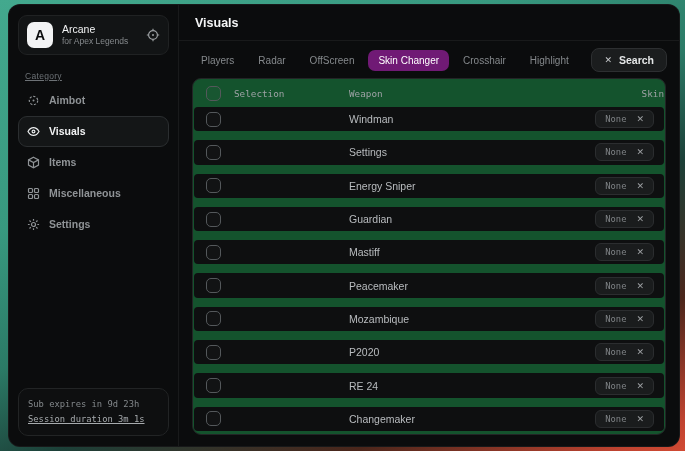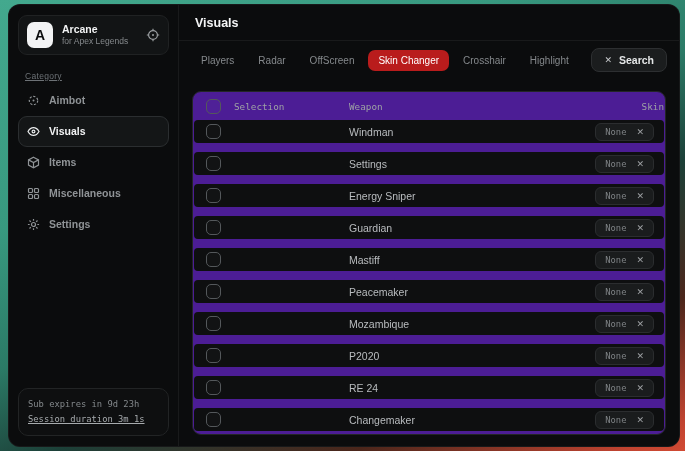--- a/index.html
+++ b/index.html
@@ -23,21 +23,21 @@
     display:flex; align-items:center; gap:9px;
     background:#121415; border:1px solid #202223; border-radius:9px;
     padding:6px 8px; height:40px;
   }
   .logo {
     width:26px; height:26px; border-radius:7px; background:#f2f3f4; color:#0b0c0d;
     display:flex; align-items:center; justify-content:center;
     font-weight:bold; font-size:14px; flex:0 0 26px;
   }
   .brand-text { flex:1; line-height:1.25; }
-  .brand-title { color:#f2f3f4; font-size:10.5px; font-weight:bold; }
+  .brand-title { color:#f2f3f4; font-size:10.5px; font-weight:normal; }
   .brand-sub { color:#85898c; font-size:8.5px; }
   .brand-icon { color:#9a9ea1; display:flex; }
   .cat-label { color:#6d7276; font-size:8.5px; margin:16px 0 4px 7px; letter-spacing:0.3px;text-decoration:underline; }
   .nav { display:flex; flex-direction:column; }
   .nav-item {
     display:flex; align-items:flex-start; gap:9px; color:#8f9396;
     font-size:10.5px; padding:8px 8px; border:1px solid transparent; border-radius:9px;
     cursor:default;
     font-weight:bold;
   }
@@ -57,32 +57,32 @@
     padding:11px 16px 10px 16px; border-bottom:1px solid rgba(255,255,255,0.06);
   }
   .main-title { color:#f4f5f6; font-size:12.5px; font-weight:bold; }
   .tabs-row {
     display:flex; align-items:center; gap:4px; padding:7px 12px 6px 12px;
   }
   .tab {
     color:#85898c; font-size:10px; padding:5px 10px; border-radius:7px; cursor:default;
     white-space:nowrap;
   }
-  .tab.active { background:#b91c1c; color:#ffffff; }
+  .tab.active { background:#701a75; color:#ffffff; }
   .spacer { flex:1; }
   .search-btn {
     display:flex; align-items:center; gap:7px;
     background:#1b1d1e; border:1px solid #2d2f31; border-radius:8px;
     color:#e4e6e7; font-size:10.5px; font-weight:bold; padding:5px 12px; cursor:default;
   }
   .search-btn .sx { font-size:9px; color:#c7cacc; font-weight:normal; }
   
   .table-wrap {
-    margin:13px 13px 11px 13px; flex:1;
-    background:#4c1d95; border:1px solid #232526; border-radius:9px;
+    margin:0 13px 11px 13px; flex:1;
+    background:#14532d; border:1px solid #232526; border-radius:9px;
     display:flex; flex-direction:column; padding:0 1px 3px 1px; min-height:0;
   }
   .t-head {
     display:grid; grid-template-columns:40px 115px 1fr 110px; align-items:center;
     height:28px; flex:0 0 28px;
     font-family:"DejaVu Sans Mono", monospace; font-size:9.3px; color:#9ea2a5;
   }
   .t-body { display:flex; flex-direction:column; gap:9px; flex:1; min-height:0; }
   .t-row {
     display:grid; grid-template-columns:40px 115px 1fr 110px; align-items:center;

